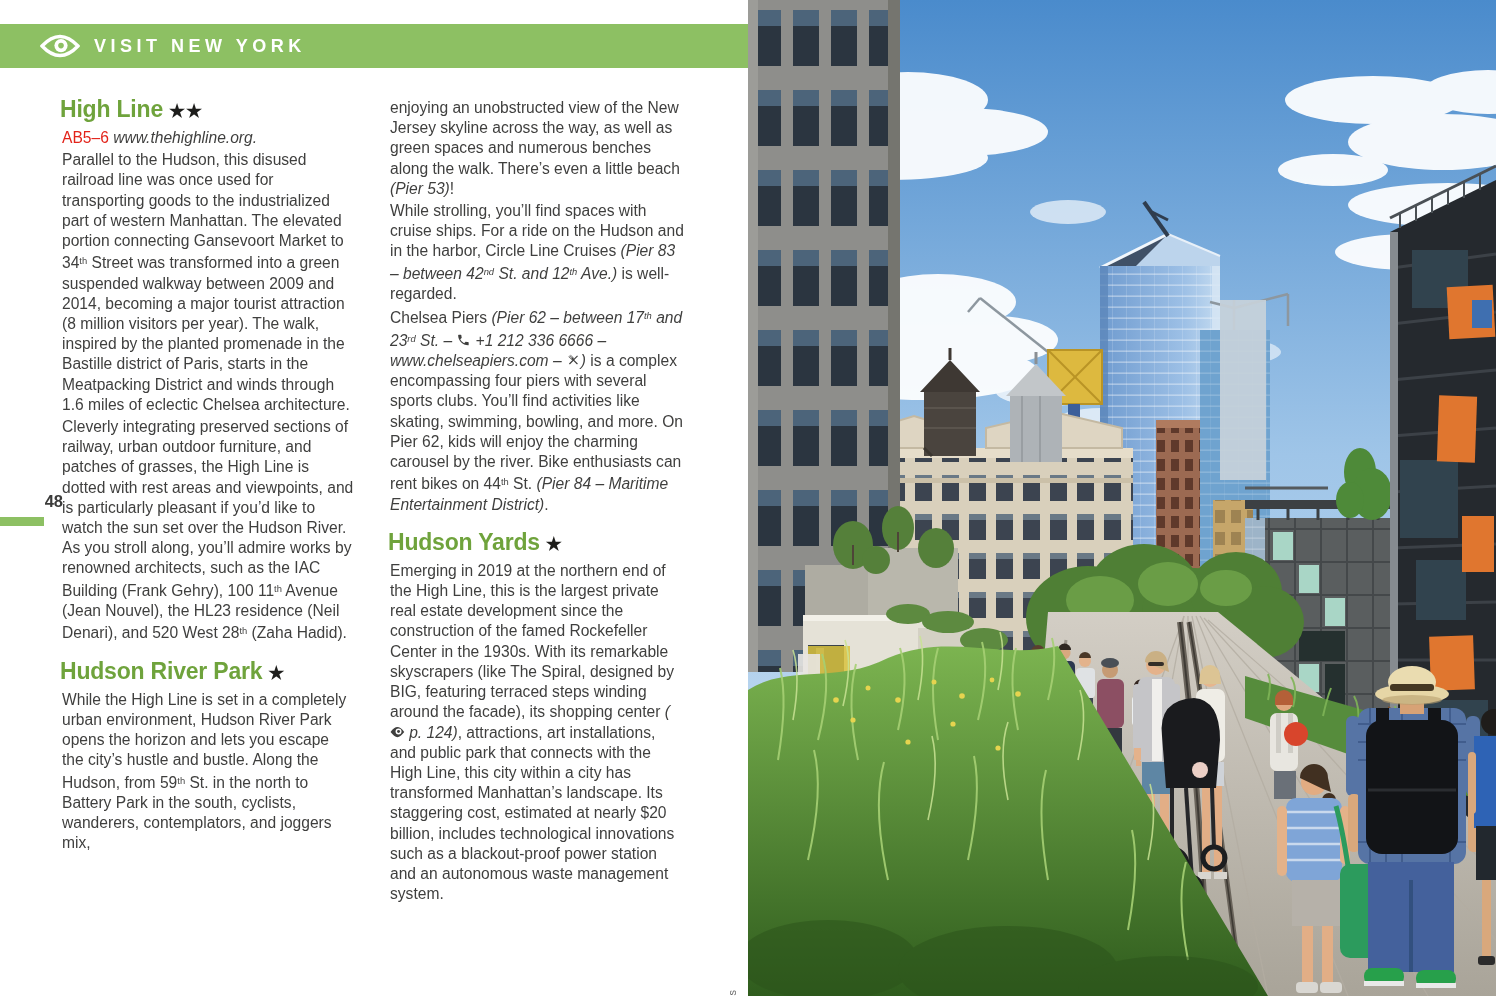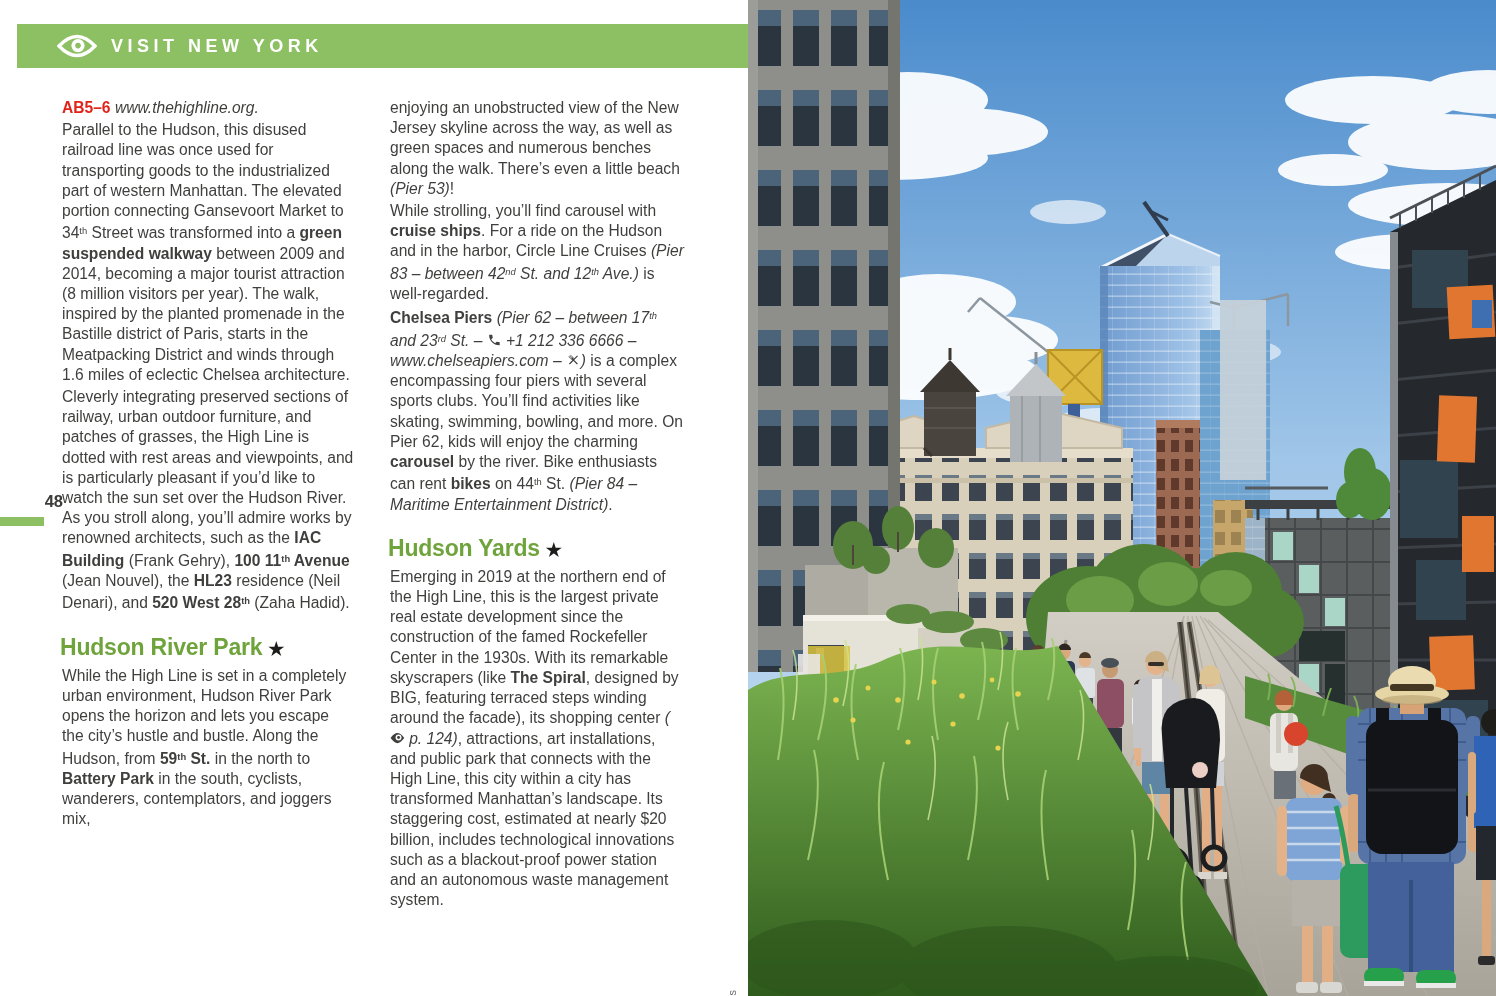--- a/index.html
+++ b/index.html
@@ -1,30 +1,30 @@
 <!DOCTYPE html>
 <html style="--header_green: #8dc063; --heading_green: #6fa33c; --code_red: #e2231a; --star_color: #1d1d1b; --body_text: #3f3f3e; --credit_gray: #6d6d6d;"><head>
 <meta charset="utf-8">
 <style>
   html,body{margin:0;padding:0;background:#ffffff;}
   .page{position:relative;width:1496px;height:996px;background:#ffffff;overflow:hidden;
         font-family:"Liberation Sans",sans-serif;color:var(--body_text,#3f3f3e);}
   
   .text-half{position:absolute;left:0;top:0;width:748px;height:996px;background:#fff;}
-  .header-bar{position:absolute;left:17px;top:24px;width:748px;height:44px;
+  .header-bar{position:absolute;left:0;top:24px;width:748px;height:44px;
               background:var(--header_green,#8dc063);display:flex;align-items:center;}
   .header-bar .eye{width:40px;height:26px;margin-left:40px;flex:0 0 auto;}
   .header-title{color:#fff;font-size:18px;font-weight:600;letter-spacing:4.5px;margin-left:14px;}
   .col{position:absolute;top:96px;font-size:15.6px;line-height:20.2px;}
   .col1{left:60px;width:296px;}
   .col2{left:388px;width:298px;}
   h2.sec{font-size:23px;line-height:26px;font-weight:700;margin:0 0 4px 0;letter-spacing:-0.2px;}
-  h2.sec.mt{margin-top:20px;}
+  h2.sec.mt{margin-top:14px;}
   p.para{margin:2px;}
-  .b{font-weight:700;}
+  .b{font-weight:400;}
   .i{font-style:italic;}
   .sup{font-size:60%;vertical-align:0.45em;letter-spacing:0;}
   .c-green{color:var(--heading_green,#6fa33c);}
   .c-red{color:var(--code_red,#e2231a);}
   .c-stars{color:var(--star_color,#1d1d1b);font-size:0.78em;letter-spacing:1px;}
   .inline-icon{display:inline-block;width:0.95em;height:0.9em;vertical-align:-0.08em;}
   .inline-icon svg{width:100%;height:100%;fill:#3f3f3e;}
   .pagenum{position:absolute;left:0;top:492px;width:44px;text-align:right;
            font-size:16.5px;font-weight:700;color:#3b3b3a;margin-left:19px;}
   .pagebar{position:absolute;left:0;top:517px;width:44px;height:9px;background:var(--header_green,#8dc063);}
@@ -46,30 +46,31 @@
     <div class="header-bar">
       <svg class="eye" viewBox="0 0 40 26">
         <path d="M2 13 Q20 -6 38 13 Q20 32 2 13 Z" fill="none" stroke="#ffffff" stroke-width="3.4"></path>
         <circle cx="21" cy="12.6" r="6.6" fill="#ffffff"></circle>
         <circle cx="21" cy="12.6" r="2.8" fill="#8dc063"></circle>
       </svg>
       <span class="header-title">VISIT NEW YORK</span>
     </div>
 
     <div class="col col1">
+      <h2 class="sec"><span class="c-green">High Line</span><span class="c-stars"> ★★</span></h2>
       <p class="para"><span class="b c-red">AB5–6</span><span> </span><span class="i">www.thehighline.org.</span></p>
       <p class="para"><span>Parallel to the Hudson, this disused railroad line was once used for transporting goods to the industrialized part of western Manhattan. The elevated portion connecting Gansevoort Market to 34</span><span class="sup">th</span><span> Street was transformed into a </span><span class="b">green suspended walkway</span><span> between 2009 and 2014, becoming a major tourist attraction (8 million visitors per year). The walk, inspired by the planted promenade in the Bastille district of Paris, starts in the Meatpacking District and winds through 1.6 miles of eclectic Chelsea architecture.</span></p>
       <p class="para"><span>Cleverly integrating preserved sections of railway, urban outdoor furniture, and patches of grasses, the High Line is dotted with rest areas and viewpoints, and is particularly pleasant if you’d like to watch the sun set over the Hudson River. As you stroll along, you’ll admire works by renowned architects, such as the </span><span class="b">IAC Building</span><span> (Frank Gehry), </span><span class="b">100 11</span><span class="b sup">th</span><span class="b"> Avenue</span><span> (Jean Nouvel), the </span><span class="b">HL23</span><span> residence (Neil Denari), and </span><span class="b">520 West 28</span><span class="b sup">th</span><span> (Zaha Hadid).</span></p>
       <h2 class="sec mt"><span class="c-green">Hudson River Park</span><span class="c-stars"> ★</span></h2>
       <p class="para"><span>While the High Line is set in a completely urban environment, Hudson River Park opens the horizon and lets you escape the city’s hustle and bustle. Along the Hudson, from </span><span class="b">59</span><span class="b sup">th</span><span class="b"> St.</span><span> in the north to </span><span class="b">Battery Park</span><span> in the south, cyclists, wanderers, contemplators, and joggers mix,</span></p>
     </div>
 
     <div class="col col2">
       <p class="para"><span>enjoying an unobstructed view of the New Jersey skyline across the way, as well as green spaces and numerous benches along the walk. There’s even a little beach </span><span class="i">(Pier 53)</span><span>!</span></p>
-      <p class="para"><span>While strolling, you’ll find carousel with </span><span class="b">cruise ships</span><span>. For a ride on the Hudson and in the harbor, Circle Line Cruises </span><span class="i">(Pier 83 – between 42</span><span class="i sup">nd</span><span class="i"> St. and 12</span><span class="i sup">th</span><span class="i"> Ave.)</span><span> is well-regarded.</span></p>
+      <p class="para"><span>While strolling, you’ll find spaces with </span><span class="b">cruise ships</span><span>. For a ride on the Hudson and in the harbor, Circle Line Cruises </span><span class="i">(Pier 83 – between 42</span><span class="i sup">nd</span><span class="i"> St. and 12</span><span class="i sup">th</span><span class="i"> Ave.)</span><span> is well-regarded.</span></p>
       <p class="para"><span class="b">Chelsea Piers</span><span> </span><span class="i">(Pier 62 – between 17</span><span class="i sup">th</span><span class="i"> and 23</span><span class="i sup">rd</span><span class="i"> St. – </span><span class="inline-icon"><svg viewBox="0 0 24 24">
               <path d="M6.6 10.8c1.4 2.8 3.8 5.1 6.6 6.6l2.2-2.2c.3-.3.7-.4 1-.2 1.1.4 2.3.6 3.6.6.6 0 1 .4 1 1V20c0 .6-.4 1-1 1C10.6 21 3 13.4 3 4c0-.6.4-1 1-1h3.5c.6 0 1 .4 1 1 0 1.2.2 2.4.6 3.6.1.3 0 .7-.2 1l-2.3 2.2z"></path>
             </svg></span><span class="i"> +1 212 336 6666 – </span><span class="i">www.chelseapiers.com</span><span class="i"> – </span><span class="inline-icon"><svg viewBox="0 0 24 24">
               <g transform="rotate(45 12 12)">
                 <path d="M11 2h2v9a2 2 0 0 1-2 2z"></path>
                 <rect x="11" y="11" width="2" height="11" rx="1"></rect>
               </g>
               <g transform="rotate(-45 12 12)">
                 <rect x="11" y="10" width="2" height="12" rx="1"></rect>
                 <path d="M10 2h1v6h1V2h1v6h1V2h1v7a2 2 0 0 1-2 2h-1a2 2 0 0 1-2-2z"></path>

